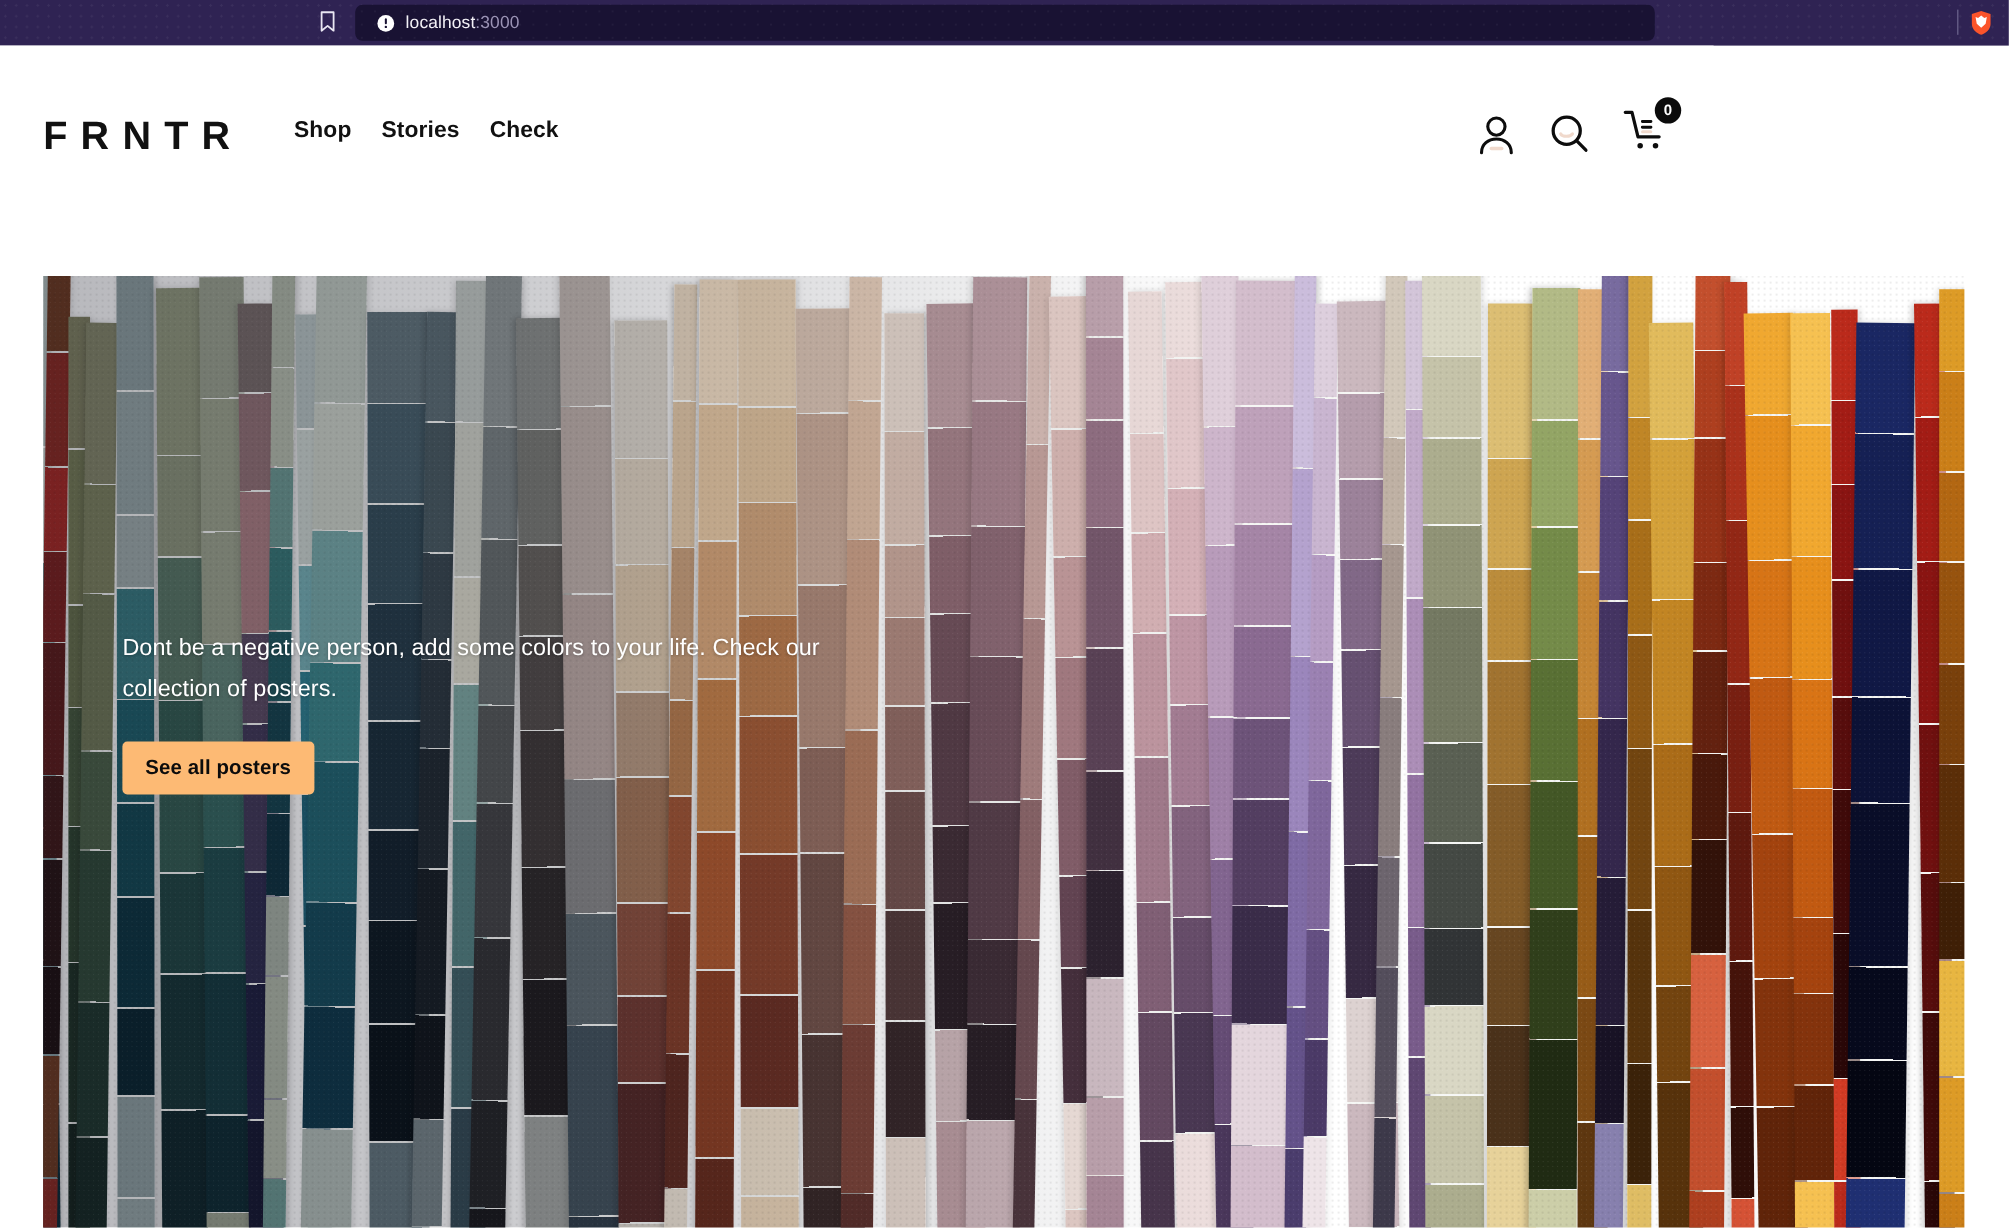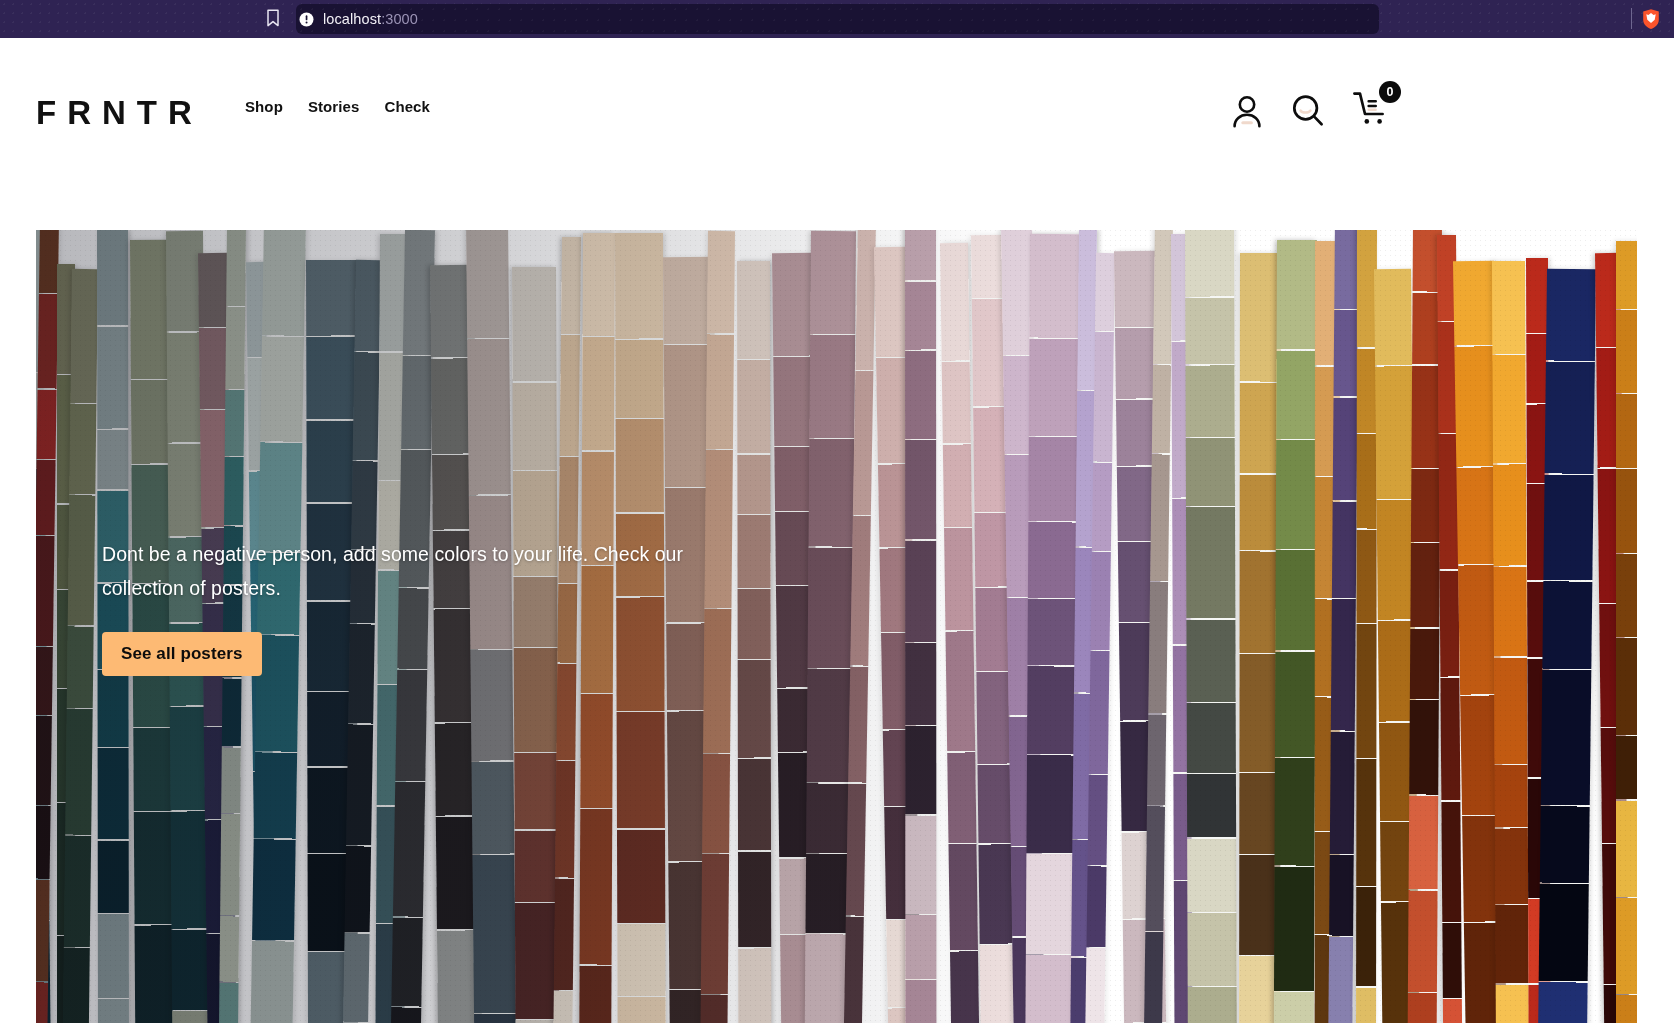--- a/index.html
+++ b/index.html
@@ -41,21 +41,21 @@
   .urlbar {
     position: absolute;
     left: 296px;
     top: 4px;
     width: 1083px;
     height: 30px;
     background: #191233;
     border-radius: 6px;
     display: flex;
     align-items: center;
-    padding-left: 3px;
+    padding-left: 18px;
   }
   .urlbar-dots {
     position: absolute;
     top: 0; left: 0; right: 0; bottom: 0;
     background-image: radial-gradient(rgba(255,255,255,0.045) 1px, transparent 1px);
     background-size: 11px 11px;
     border-radius: 6px;
     pointer-events: none;
   }
   .info-icon {
@@ -115,21 +115,21 @@
   }
   .main-nav {
     position: absolute;
     left: 245px;
     top: 60px;
     display: flex;
     gap: 25px;
     align-items: center;
   }
   .nav-link {
-    font-size: 15px;
+    font-size: 19px;
     font-weight: 700;
     color: #111111;
     text-decoration: none;
     letter-spacing: 0.1px;
     white-space: nowrap;
     cursor: pointer;
   }
   .header-actions {
     position: absolute;
     right: 36px;
@@ -213,21 +213,21 @@
   }
   .hero-title {
     font-size: 36px;
     font-weight: 700;
     color: #ffffff;
     letter-spacing: 0.1px;
     line-height: 1.12;
     text-shadow: 0 1px 3px rgba(0,0,0,0.30);
   }
   .hero-sub {
-    margin-top: 36px;
+    margin-top: 22px;
     font-size: 19.5px;
     font-weight: 400;
     color: #ffffff;
     line-height: 1.72;
     letter-spacing: 0.05px;
     text-shadow: 0 1px 3px rgba(0,0,0,0.30);
   }
   .hero-cta {
     display: inline-block;
     margin-top: 27px;

